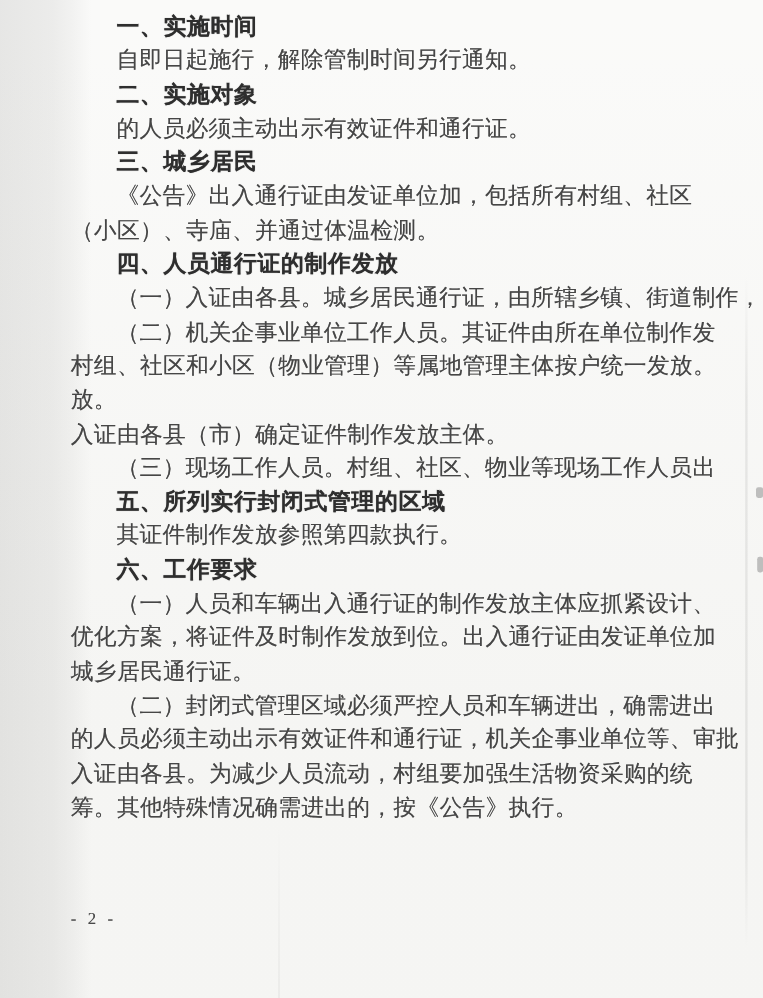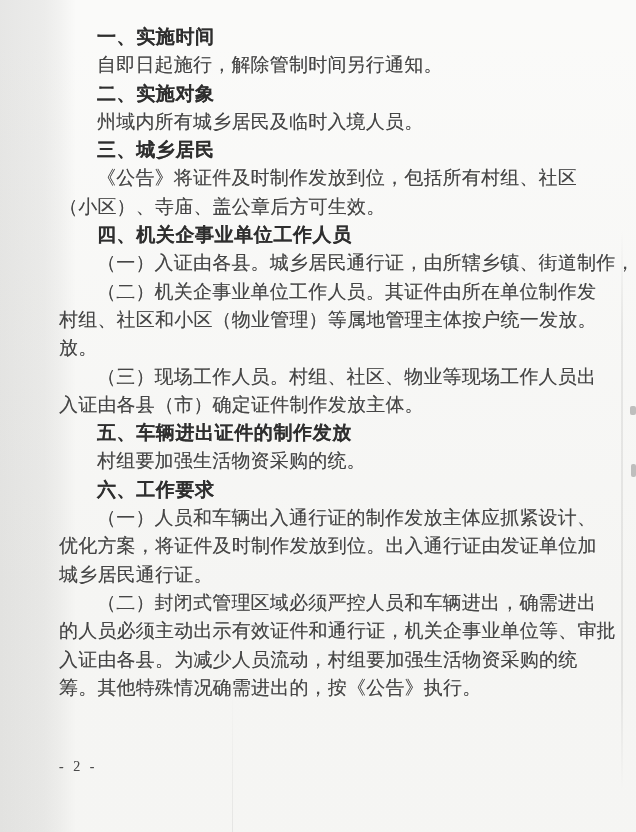--- a/index.html
+++ b/index.html
@@ -50,21 +50,21 @@
     pointer-events:none;
   }
   .smudge{
     position:absolute;background:#868686;border-radius:2px;opacity:.5;
   }
   .smudge.s1{left:630px;top:406px;width:6px;height:9px;}
   .smudge.s2{left:631px;top:464px;width:5px;height:13px;}
 
   .text-block{
     position:absolute;
-    left:59px;top:23px;width:510px;
+    left:59px;top:9px;width:510px;
   }
   .line{
     height:28.3px;line-height:28.3px;
     font-size:19px;
     color:var(--body-text);
     letter-spacing:0.2px;
     white-space:nowrap;
     text-shadow:0 0 0.5px rgba(80,80,80,0.55);
   }
   .line.indent{padding-left:38px;}
@@ -90,33 +90,33 @@
   <div class="left-shade"></div>
   <div class="right-line"></div>
   <div class="fold-line"></div>
   <div class="smudge s1"></div>
   <div class="smudge s2"></div>
 
   <div class="text-block">
       <div class="line heading indent">一、实施时间</div>
       <div class="line body indent">自即日起施行，解除管制时间另行通知。</div>
       <div class="line heading indent">二、实施对象</div>
-      <div class="line body indent">州域内所有城乡居民及临时入境人员。</div>
+      <div class="line body indent">的人员必须主动出示有效证件和通行证。</div>
       <div class="line heading indent">三、城乡居民</div>
-      <div class="line body indent">《公告》将证件及时制作发放到位，包括所有村组、社区</div>
-      <div class="line body">（小区）、寺庙、盖公章后方可生效。</div>
-      <div class="line heading indent">四、机关企事业单位工作人员</div>
+      <div class="line body indent">《公告》出入通行证由发证单位加，包括所有村组、社区</div>
+      <div class="line body">（小区）、寺庙、并通过体温检测。</div>
+      <div class="line heading indent">四、人员通行证的制作发放</div>
       <div class="line body indent">（一）入证由各县。城乡居民通行证，由所辖乡镇、街道制作，</div>
       <div class="line body indent">（二）机关企事业单位工作人员。其证件由所在单位制作发</div>
       <div class="line body">村组、社区和小区（物业管理）等属地管理主体按户统一发放。</div>
       <div class="line body">放。</div>
+      <div class="line body">入证由各县（市）确定证件制作发放主体。</div>
       <div class="line body indent">（三）现场工作人员。村组、社区、物业等现场工作人员出</div>
-      <div class="line body">入证由各县（市）确定证件制作发放主体。</div>
-      <div class="line heading indent">五、车辆进出证件的制作发放</div>
-      <div class="line body indent">村组要加强生活物资采购的统。</div>
+      <div class="line heading indent">五、所列实行封闭式管理的区域</div>
+      <div class="line body indent">其证件制作发放参照第四款执行。</div>
       <div class="line heading indent">六、工作要求</div>
       <div class="line body indent">（一）人员和车辆出入通行证的制作发放主体应抓紧设计、</div>
       <div class="line body">优化方案，将证件及时制作发放到位。出入通行证由发证单位加</div>
       <div class="line body">城乡居民通行证。</div>
       <div class="line body indent">（二）封闭式管理区域必须严控人员和车辆进出，确需进出</div>
       <div class="line body">的人员必须主动出示有效证件和通行证，机关企事业单位等、审批</div>
       <div class="line body">入证由各县。为减少人员流动，村组要加强生活物资采购的统</div>
       <div class="line body">筹。其他特殊情况确需进出的，按《公告》执行。</div>
     </div>
 

